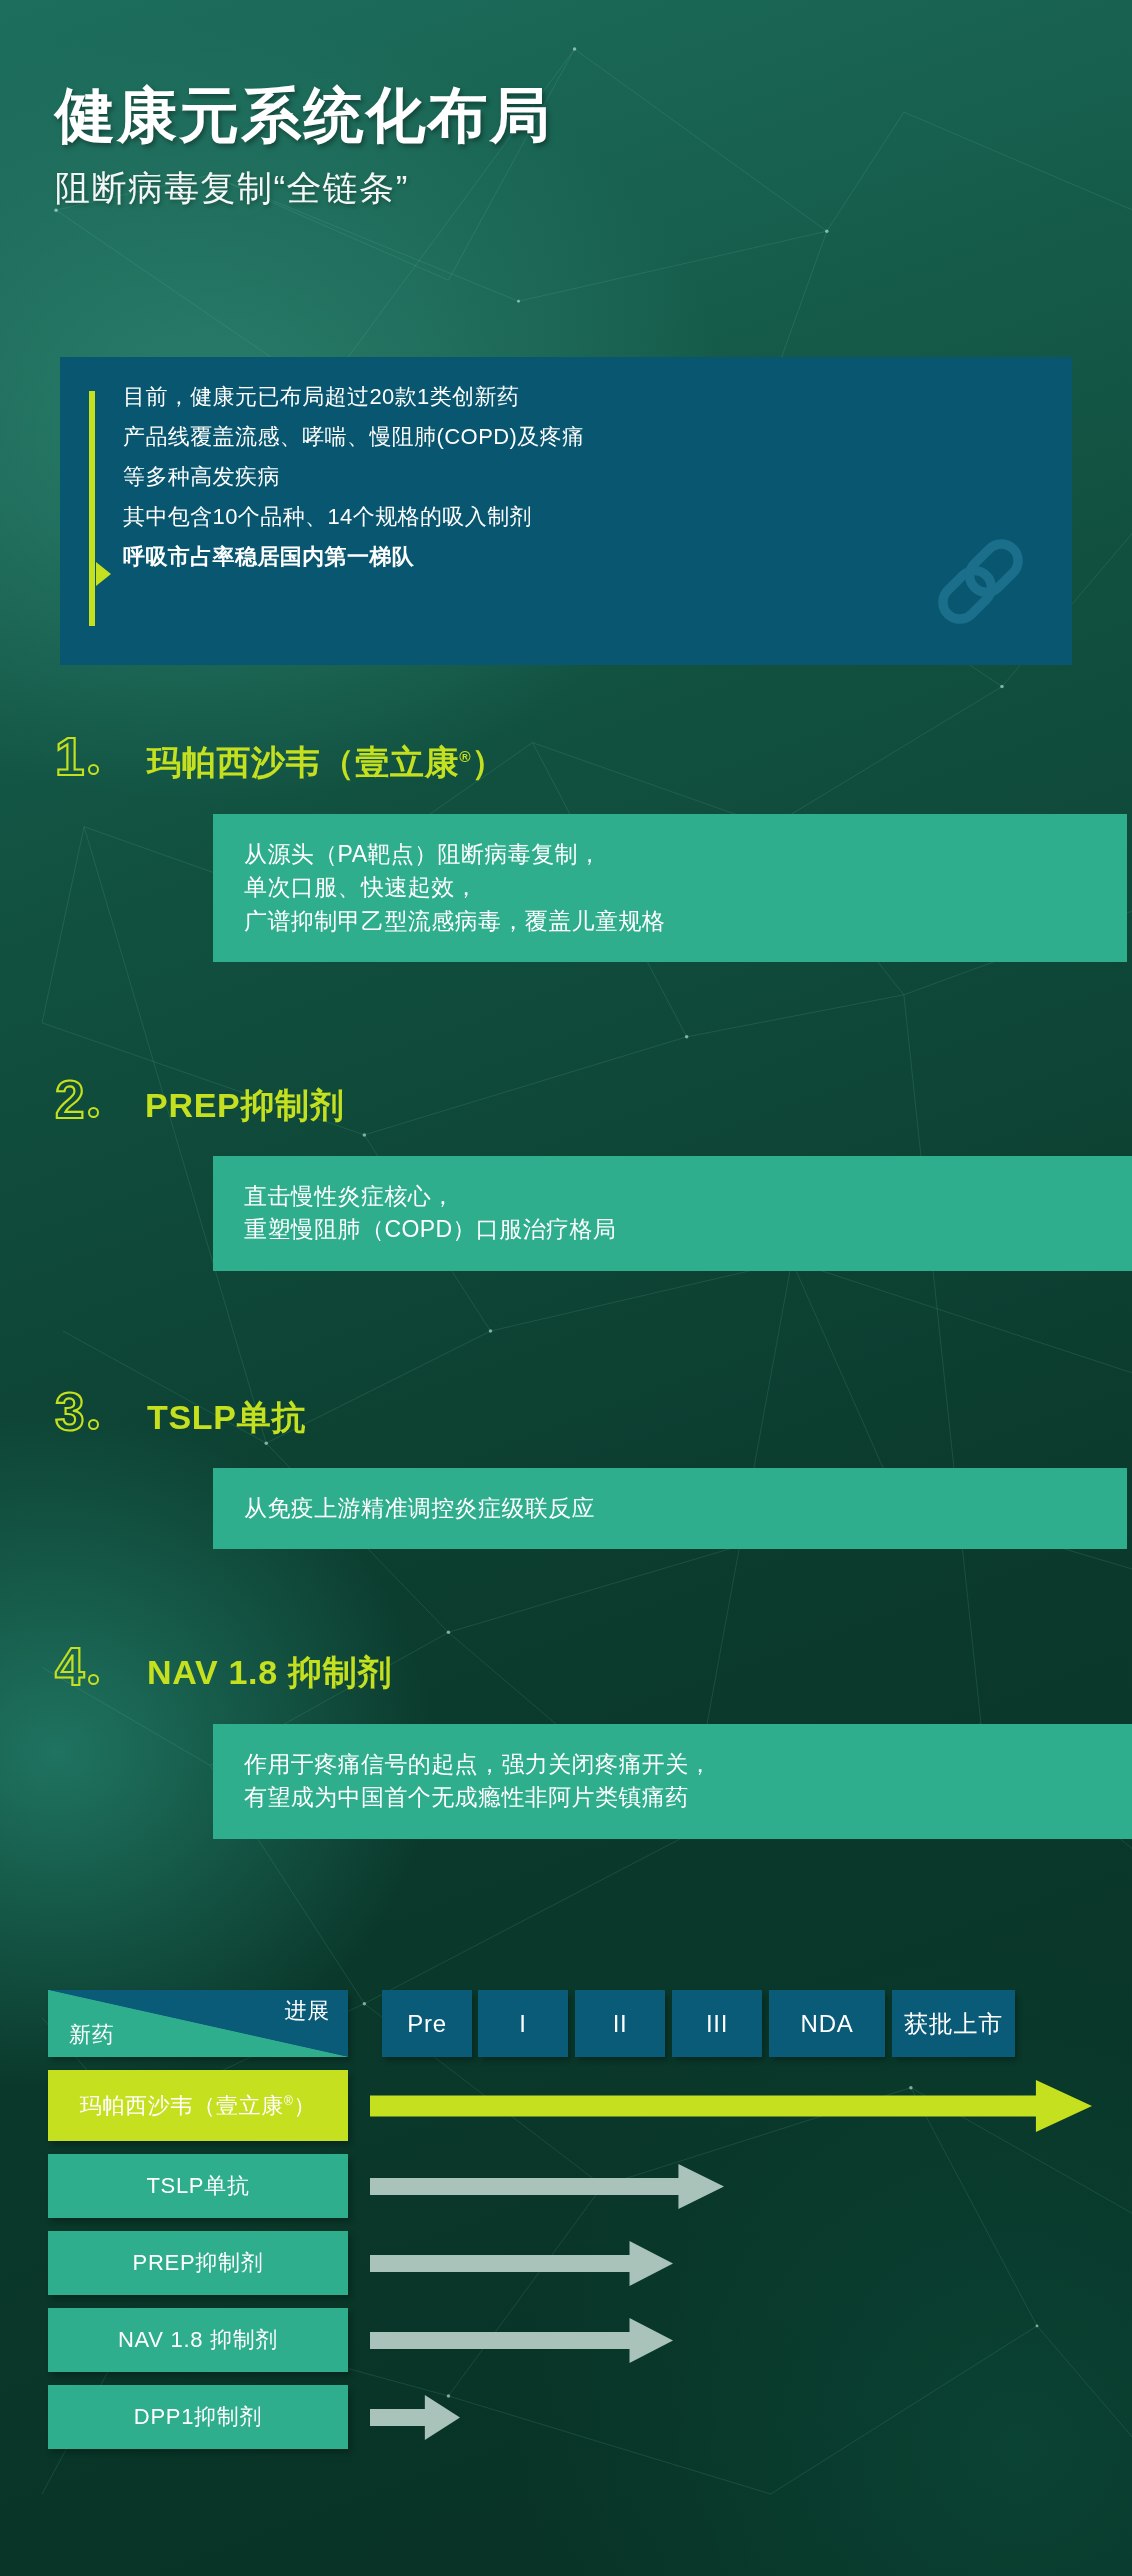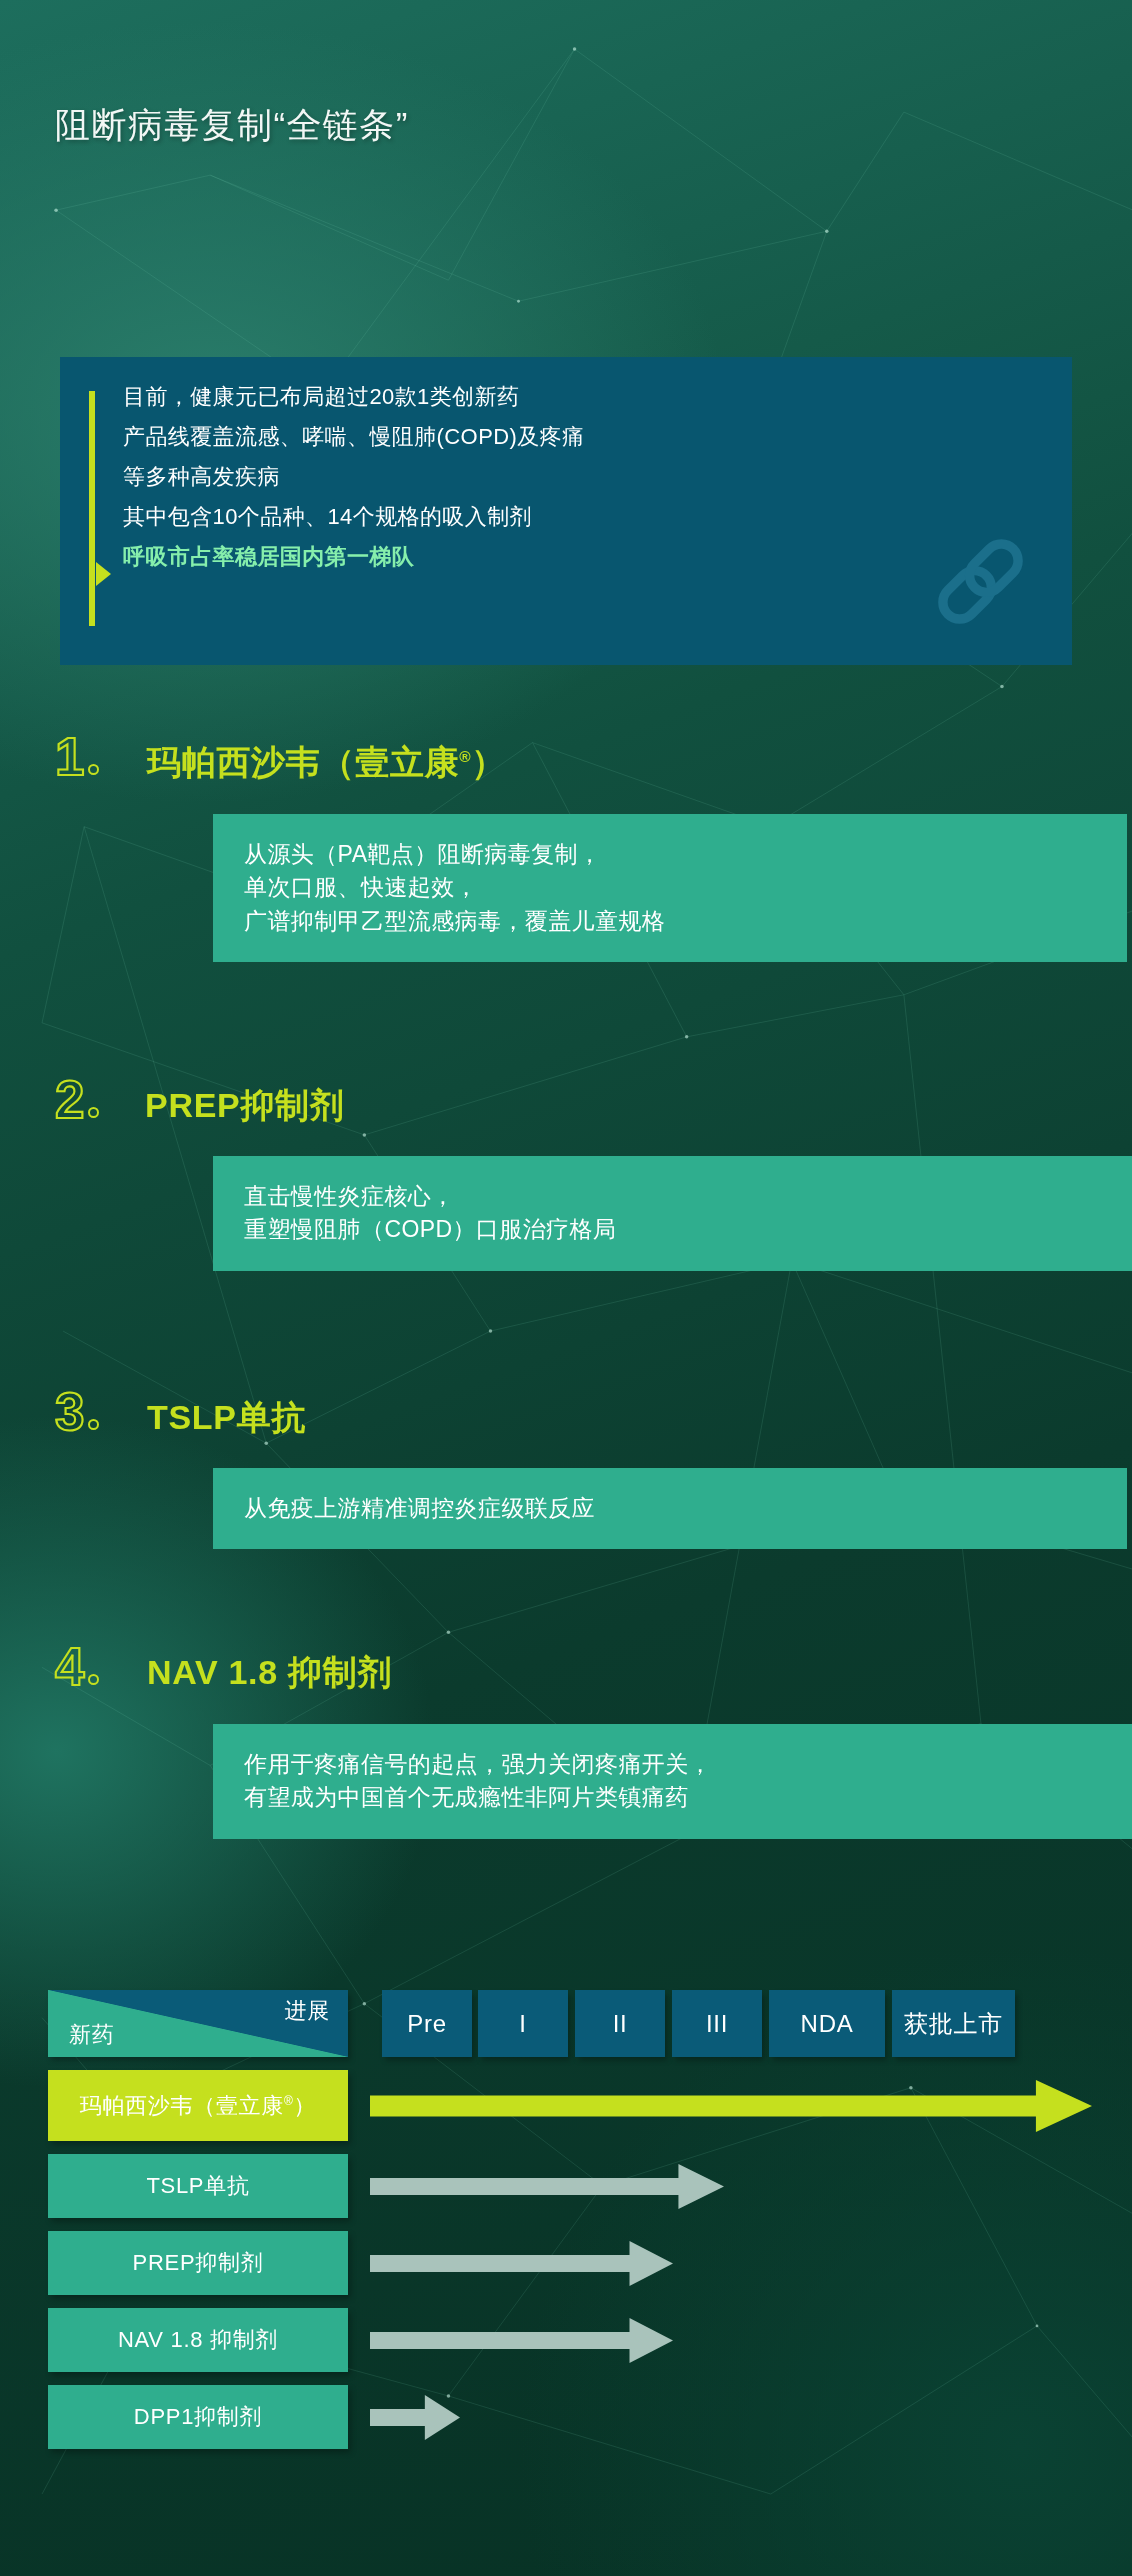--- a/index.html
+++ b/index.html
@@ -50,21 +50,21 @@
     width: 0; height: 0;
     border-top: 12px solid transparent;
     border-bottom: 12px solid transparent;
     border-left: 15.4px solid #c5e01e;
   }
   .infolines { position: absolute; left: 63px; top: 29px; width: 841px; }
   .infoline {
     font-size: 22px; color: #ffffff; line-height: 1.0; margin-bottom: 18px;
     letter-spacing: 0.4px; white-space: nowrap;
   }
-  .infoline.hl { color: #86efac; font-weight: 700; margin-bottom: 6px; }
+  .infoline.hl { color: #ffffff; font-weight: 700; margin-bottom: 6px; }
 
   
   .section { position: absolute; left: 55px; width: 1023px; }
   .sec-head { position: relative; height: 59px; }
   .numwrap {
     position: absolute; left: 0; top: -4.2px; display: flex; align-items: flex-end;
   }
   .num {
     font-size: 53px; font-weight: 700; line-height: 0.95;
     color: transparent;
@@ -176,20 +176,21 @@
       <circle cx="980" cy="2620" r="3"></circle>
         <circle cx="520" cy="2860" r="2.5"></circle>
       <circle cx="860" cy="3120" r="3"></circle>
         <circle cx="1300" cy="2980" r="2.5"></circle>
       <circle cx="640" cy="3420" r="2.5"></circle>
         <circle cx="1480" cy="3320" r="2"></circle>
     </g>
   </svg>
 
   <div class="header">
+    <div class="title">健康元系统化布局</div>
     <div class="subtitle">阻断病毒复制“全链条”</div>
   </div>
 
   <div class="infobox">
     <svg class="chain" viewBox="0 0 100 100">
       <g transform="rotate(-45 50 50)" fill="none" stroke="#1b6f8b" stroke-width="9">
         <rect x="6" y="34" width="52" height="32" rx="16"></rect>
         <rect x="42" y="34" width="52" height="32" rx="16"></rect>
       </g>
     </svg>

